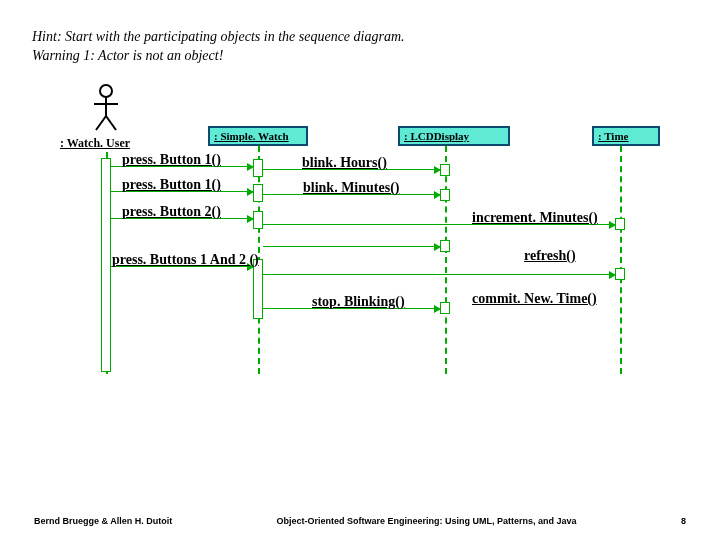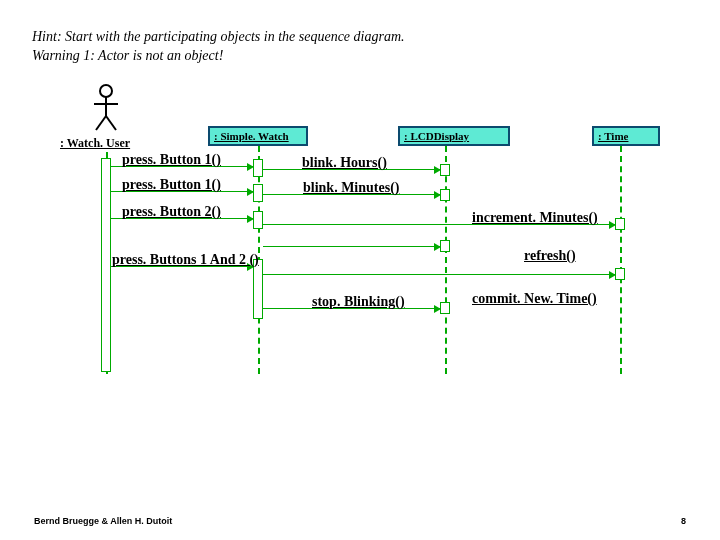--- a/index.html
+++ b/index.html
@@ -89,14 +89,15 @@
     <div class="msg" style="left:440px; top:176px;margin-top:31px;">commit. New. Time()</div>
 
     <div class="arrow" style="left:231px; top:224px; width:177px;"></div>
     <div class="msg" style="left:280px; top:210px;">stop. Blinking()</div>
 
   </div>
 </div>
 
 <div class="footer">
   <span>Bernd Bruegge &amp; Allen H. Dutoit</span>
+  <span>Object-Oriented Software Engineering: Using UML, Patterns, and Java</span>
   <span>8</span>
 </div>
 
 </body></html>

